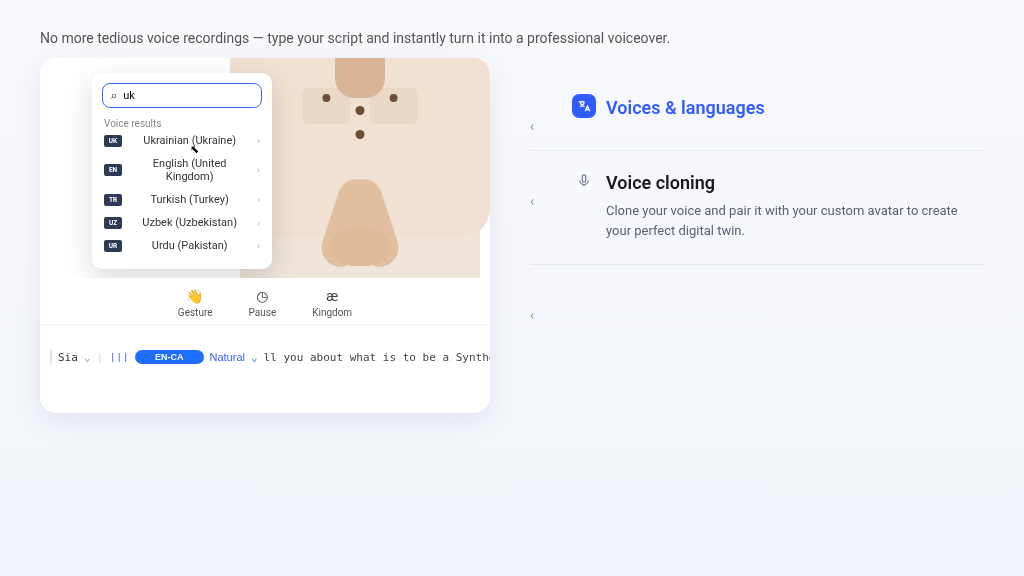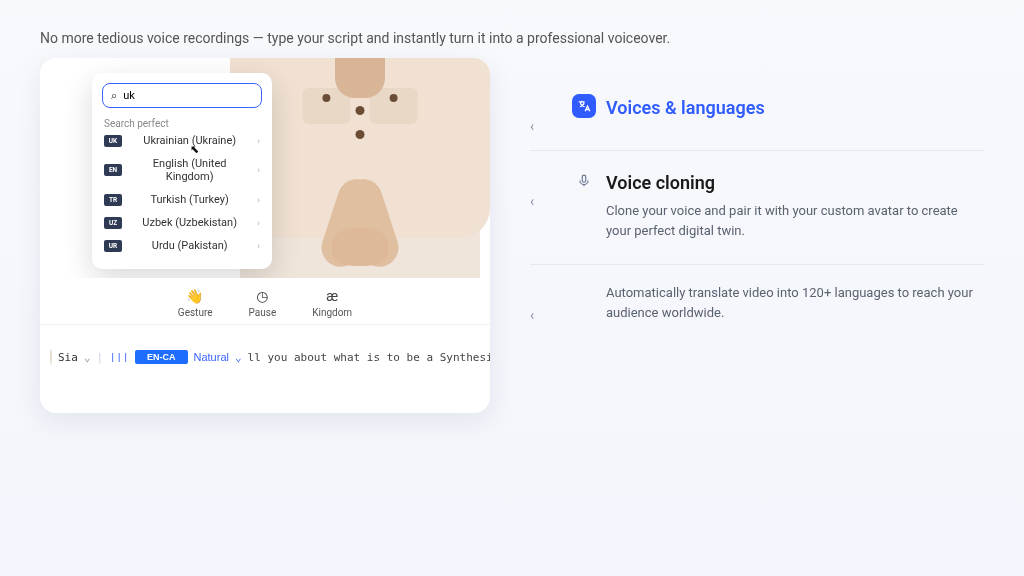--- a/index.html
+++ b/index.html
@@ -196,22 +196,22 @@
     border: 1px solid #e6dccf;
   }
   .voice-name { color: #333; font-family: inherit; }
   .pipe { color: #cfd4df; }
   .wave-ico { color: #3b63ff; font-size: 11px; }
   .lang-tag {
     background: #1f6dff;
     color: #fff;
     font-weight: 700;
     font-size: 9px;
-    padding: 2px 12px;
-    border-radius: 2px;
+    padding: 2px 20px;
+    border-radius: 7px;
     font-family: -apple-system, sans-serif;
   }
   .natural { color: #3b63ff; font-family: -apple-system, sans-serif; font-size: 11px; }
   .script-text { color: #444; }
   
   .features {
     flex: 1;
     padding-top: 18px;
   }
   .feat {
@@ -278,21 +278,21 @@
           <div class="avatar-arm-l"></div>
           <div class="avatar-arm-r"></div>
           <div class="avatar-hands"></div>
         </div>
 
         <div class="search-panel">
           <div class="search-box">
             <span>⌕</span>
             <input value="uk" style="">
           </div>
-          <div class="sr-header">Search perfect</div>
+          <div class="sr-header">Voice results</div>
 
           <div class="sr-item">
             <span class="sr-flag">UK</span>
             <span class="sr-label">Ukrainian (Ukraine)</span>
             <span class="sr-chevron">›</span>
           </div>
           <div class="sr-item">
             <span class="sr-flag">EN</span>
             <span class="sr-label">English (United Kingdom)</span>
             <span class="sr-chevron">›</span>
@@ -368,18 +368,17 @@
                 <path d="M5 11a7 7 0 0 0 14 0M12 18v3"></path>
               </svg>
           </span>
           <span class="feat-title">Voice cloning</span>
         </div>
         <p class="feat-desc">Clone your voice and pair it with your custom avatar to create your perfect digital twin.</p>
       </div>
 
       <div class="feat">
         <span class="feat-left-chevron">‹</span>
-        <p class="feat-desc">Automatically translate video into 120+ languages to reach your audience worldwide.</p>
       </div>
 
     </div>
   </div>
 </div>
 
 </body></html>

